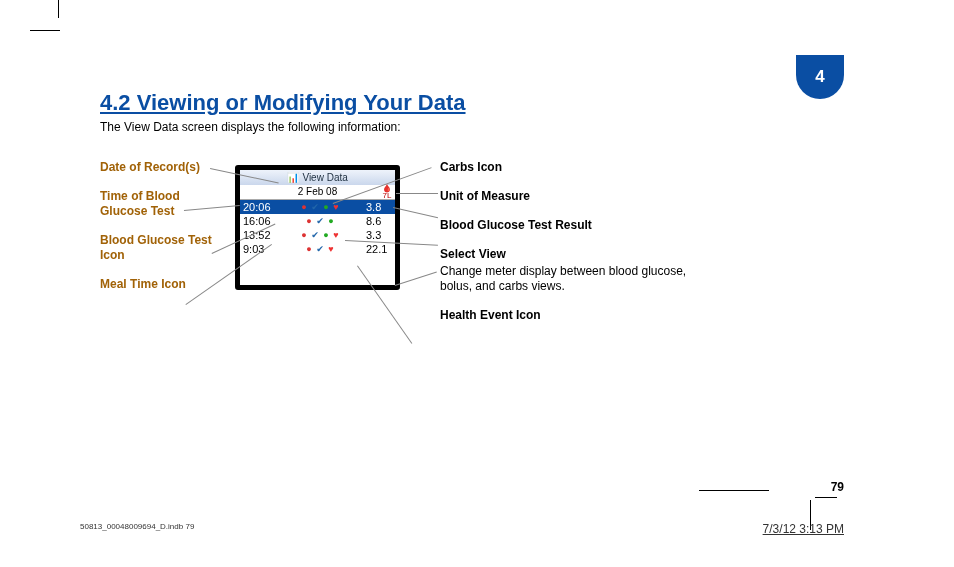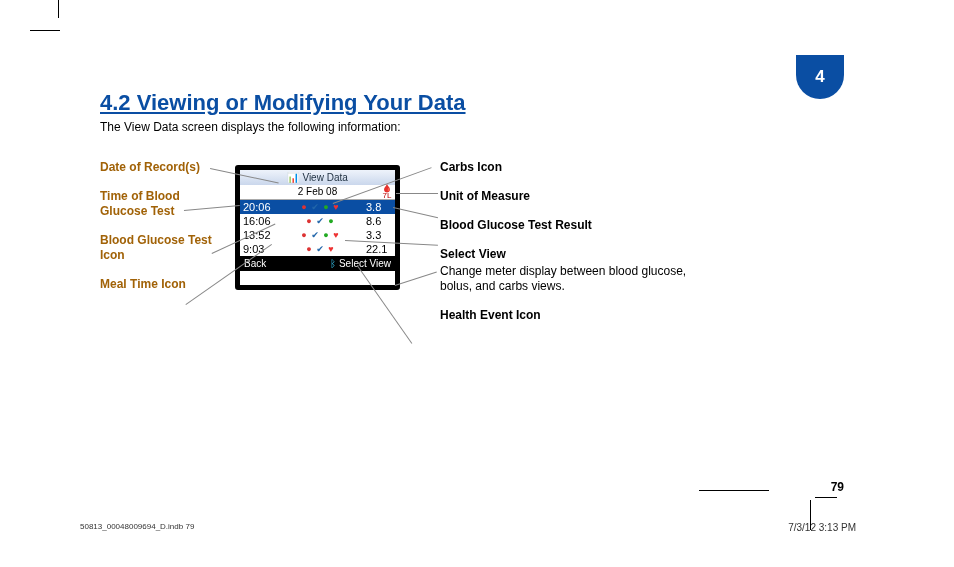--- a/index.html
+++ b/index.html
@@ -185,24 +185,25 @@
   }
   .footer-left {
     position: absolute;
     left: 80px;
     top: 522px;
     font-size: 8px;
     color: #333;
   }
   .footer-right {
     position: absolute;
-    right: 98px;
+    right: 110px;
     top: 522px;
-    font-size: 10px;
+    font-size: 12px;
     color: #333;
+    text-decoration: underline;
   }
 
   .i-drop::before { content:"\25CF"; color:#d33; }       
   .i-bolus::before{ content:"\2714"; color:#26a; }       
   .i-heart::before{ content:"\2665"; color:#e33; }       
   .i-apple::before{ content:"\25CF"; color:#2a2; }       
 </style>
 </head>
 <body>
 
@@ -253,24 +254,20 @@
   <div class="meter-row">
     <span class="mr-time">13:52</span>
     <span class="mr-icons"><span class="i-drop"></span> <span class="i-bolus"></span> <span class="i-apple"></span> <span class="i-heart"></span></span>
     <span class="mr-val">3.3</span>
   </div>
   <div class="meter-row">
     <span class="mr-time">9:03</span>
     <span class="mr-icons"><span class="i-drop"></span> <span class="i-bolus"></span>     <span class="i-heart"></span></span>
     <span class="mr-val">22.1</span>
   </div>
-  <div class="meter-footer">
-    <span>Back</span>
-    <span><span class="bt">ᛒ</span><span>Select View</span></span>
-  </div>
 </div>
 
 <div class="line" style="left:210px; top:168px; width:70px; transform-origin:left; transform:rotate(12deg);"></div>
 <div class="line" style="left:184px; top:210px; width:56px; transform-origin:left; transform:rotate(-5deg);"></div>
 <div class="line" style="left:212px; top:253px; width:70px; transform-origin:left; transform:rotate(-25deg);"></div>
 <div class="line" style="left:186px; top:304px; width:105px; transform-origin:left; transform:rotate(-35deg);"></div>
 
 <div class="line" style="left:333px; top:203px; width:105px; transform-origin:left; transform:rotate(-20deg);"></div>
 <div class="line" style="left:396px; top:193px; width:42px;"></div>
 <div class="line" style="left:393px; top:207px; width:46px; transform-origin:left; transform:rotate(13deg);"></div>

